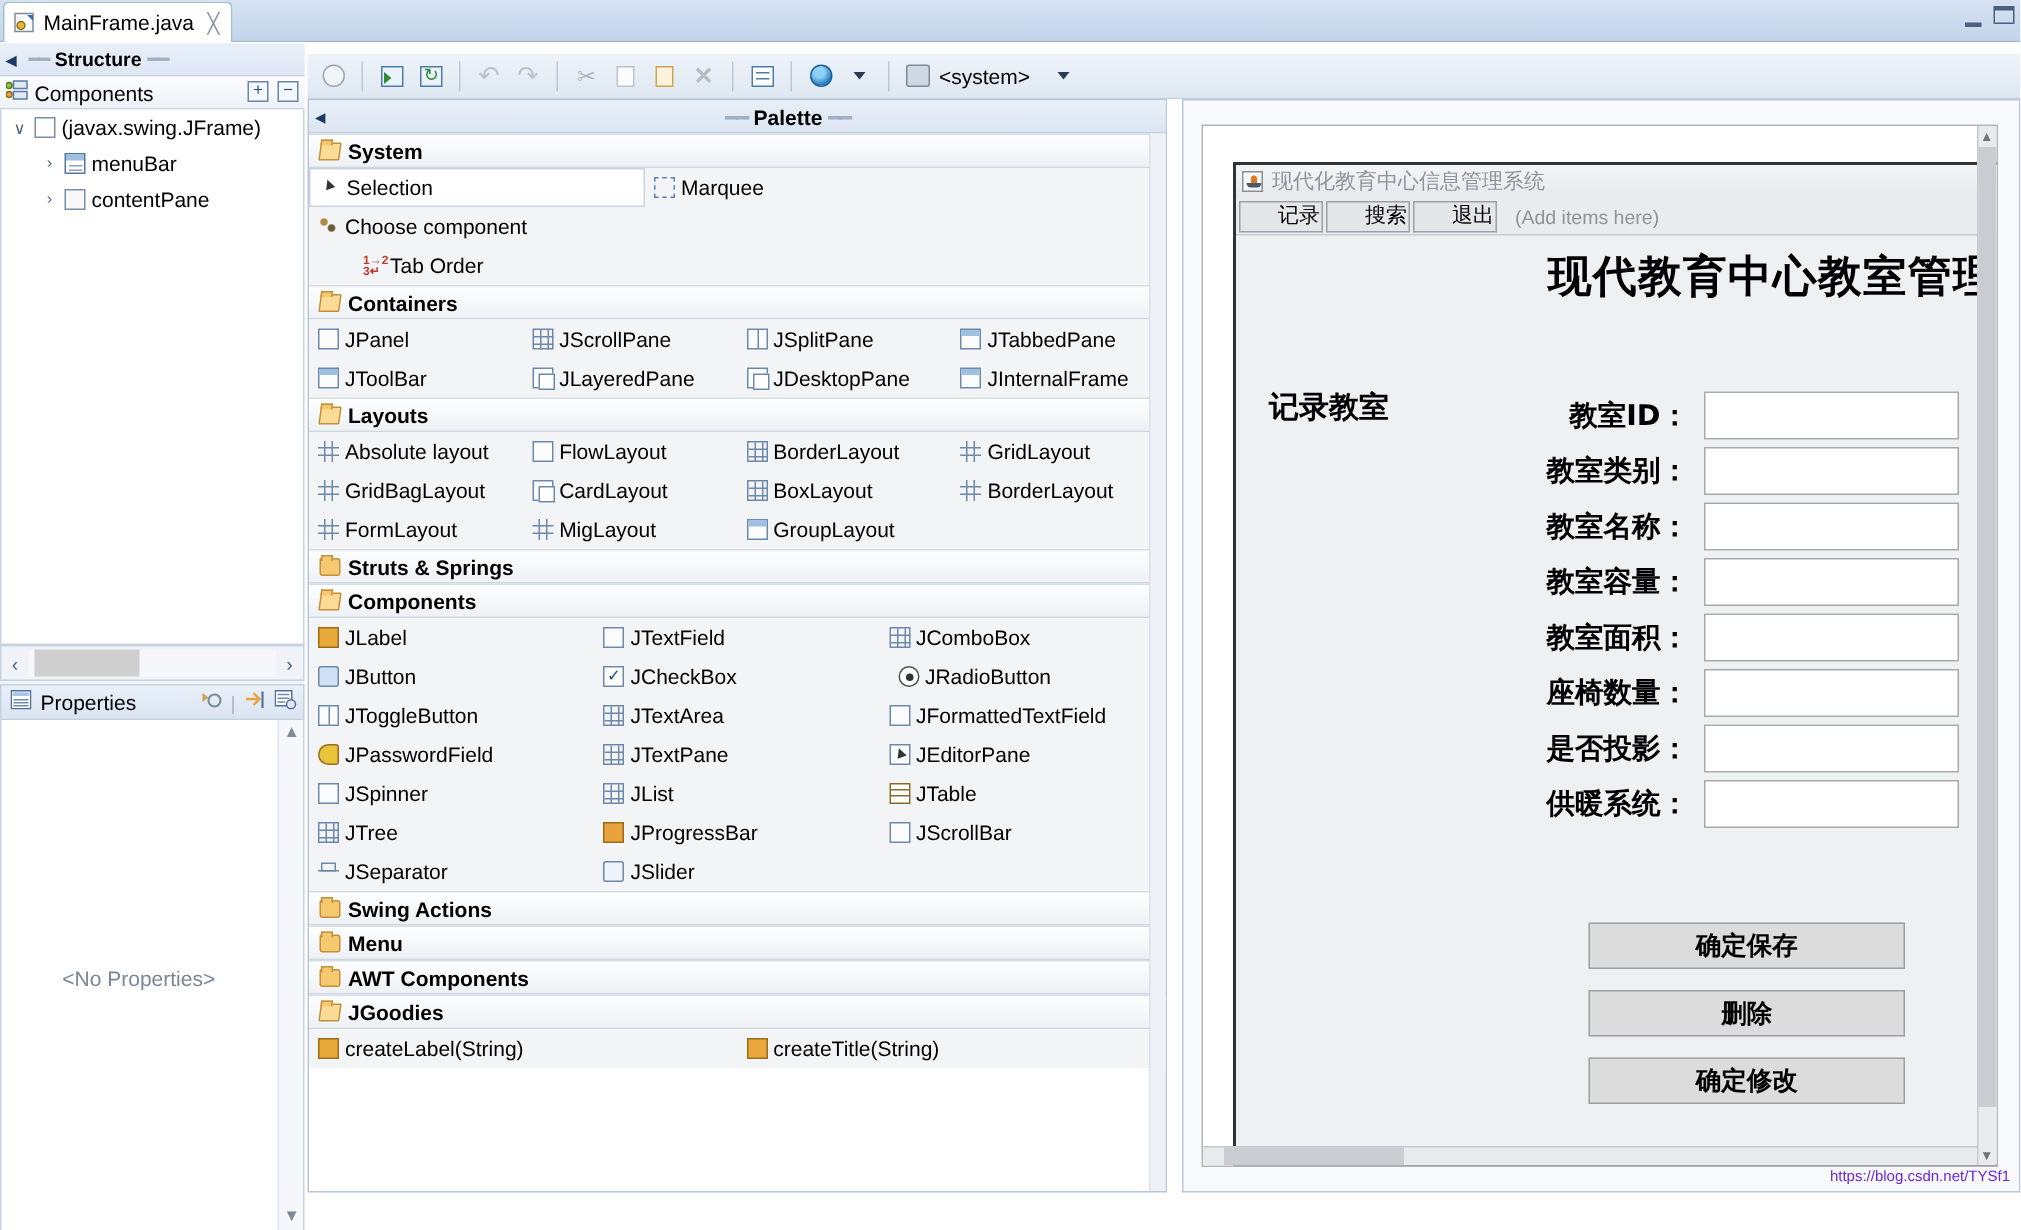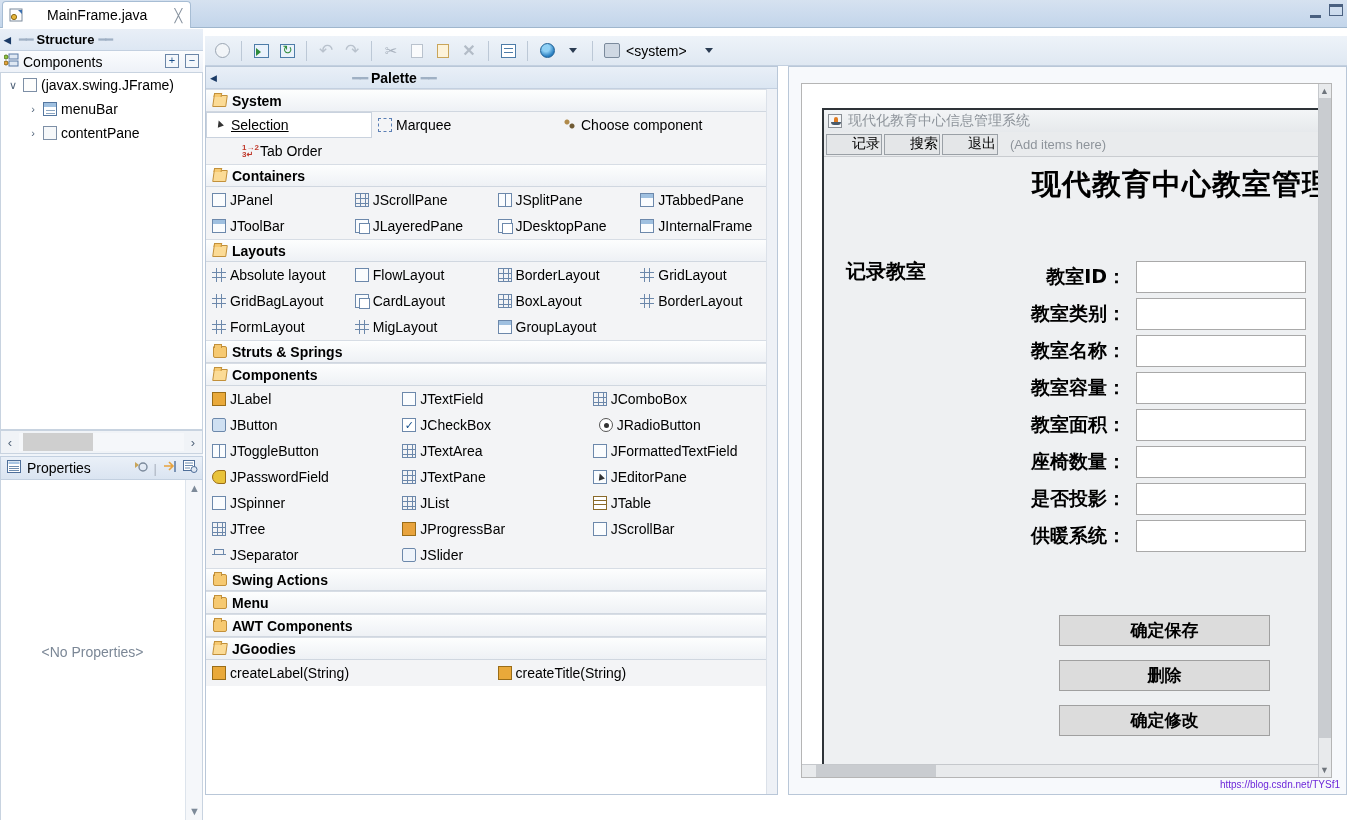--- a/index.html
+++ b/index.html
@@ -15,21 +15,21 @@
   #root { position: relative; width: 1347px; height: 820px; }
 
   
   .editor-tabbar {
     position: absolute; left: 0; top: 0; width: 1347px; height: 28px;
     background: linear-gradient(to bottom,#d6e2f0 0%, #cddcee 45%, #c3d5ea 100%);
     border-bottom: 1px solid #9fb6cd;
   }
   .editor-tab {
     position: absolute; left: 2px; top: 1px; height: 27px;
-    display: flex; align-items: center; gap: 23px;
+    display: flex; align-items: center; gap: 5px;
     padding: 0 8px 0 6px;
     background: #ffffff;
     border: 1px solid #a7bdd4; border-bottom: none;
     border-top-left-radius: 4px; border-top-right-radius: 4px;
   }
   .editor-tab .tab-label { font-size: 14px; }
   .tab-close { color: #8893a0; font-size: 13px; margin-left: 4px; }
   .win-btns { position: absolute; right: 4px; top: 4px; display: flex; gap: 8px; align-items: flex-start; }
   .win-min { width: 11px; height: 9px; border: 1px solid #4a6080; border-top: none; border-left: none; border-right: none;
              border-bottom-width: 3px; margin-top: 5px; }
@@ -97,39 +97,39 @@
   .btab { display:flex; align-items:center; gap:5px; height:24px; padding:0 8px;
           font-size:14px; border:1px solid transparent; }
   .btab.active { background:#8b5cf6; border-color:#b9c7d8; border-bottom-color:#fff; }
 
   
   .palette { position:absolute; left:205px; top:66px; width:573px; height:729px;
              background:#fff; border:1px solid #b9c7d8; }
   .pal-title { height:22px; display:flex; align-items:center; justify-content:flex-start;
                background: linear-gradient(to bottom,#e9eff7 0%,#dbe6f2 100%);
                border-bottom:1px solid #c3d0e0; }
-  .pal-title .center { flex:1; text-align:center; margin-right:210px; font-weight:bold; font-size:14px; }
+  .pal-title .center { flex:1; text-align:right; margin-right:210px; font-weight:bold; font-size:14px; }
   .pal-cat { height:23px; display:flex; align-items:center; gap:5px; padding-left:7px;
              background: linear-gradient(to bottom,#fdfefe 0%,#eef1f5 100%);
              border-top:1px solid #d7dde5; border-bottom:1px solid #d0d7e0;
              font-weight:bold; font-size:14px; }
   .folder-open, .folder-closed { width:14px; height:12px; display:inline-block; position:relative; }
   .folder-closed { background:#f6c971; border:1px solid #c2903a; border-radius:1px 2px 2px 2px; }
   .folder-closed:before { content:""; position:absolute; left:0; top:-3px; width:6px; height:3px;
                           background:#f6c971; border:1px solid #c2903a; border-bottom:none; }
   .folder-open { background:#fbdb96; border:1px solid #c2903a; border-radius:1px; transform:skewX(-8deg); }
   .folder-open:before { content:""; position:absolute; left:-1px; top:-3px; width:6px; height:3px;
                         background:#f6c971; border:1px solid #c2903a; border-bottom:none; }
 
   .pal-grid { display:flex; flex-wrap:wrap; background:#f3f4f6; }
   .pal-item { display:flex; align-items:center; gap:4px; height:26px; font-size:14px;
               padding-left:6px; overflow:hidden; white-space:nowrap; }
   .pal-item.sel { background:#fff; border:1px solid #c9d2de; }
   .c4 { width:25%; } .c3 { width:33.33%; } .c2 { width:50%; }
-  .w-sel { width:166px;text-decoration:underline; } .w-mq { width:185px; } .w-cc { width:193px; }
+  .w-sel { width:224px; } .w-mq { width:185px; } .w-cc { width:193px; }
 
   
   .mi { width:14px; height:14px; display:inline-block; position:relative; flex:0 0 14px; }
   .mi-cursor:before { content:"\25B2"; position:absolute; left:1px; top:-1px; font-size:11px;
                       color:#333; transform:rotate(-20deg); }
   .mi-marquee { border:1px dashed #5b7fb5; }
   .mi-choose { background: radial-gradient(circle at 4px 4px,#b08a4a 2px, transparent 3px),
                            radial-gradient(circle at 9px 8px,#6f5a33 2px, transparent 3px); }
   .mi-tab { color:#c0392b; font-size:8px; line-height:7px; font-weight:bold;margin-left:30px; }
   .mi-box { border:1px solid #6c88ab; background:#fafcfe; }

